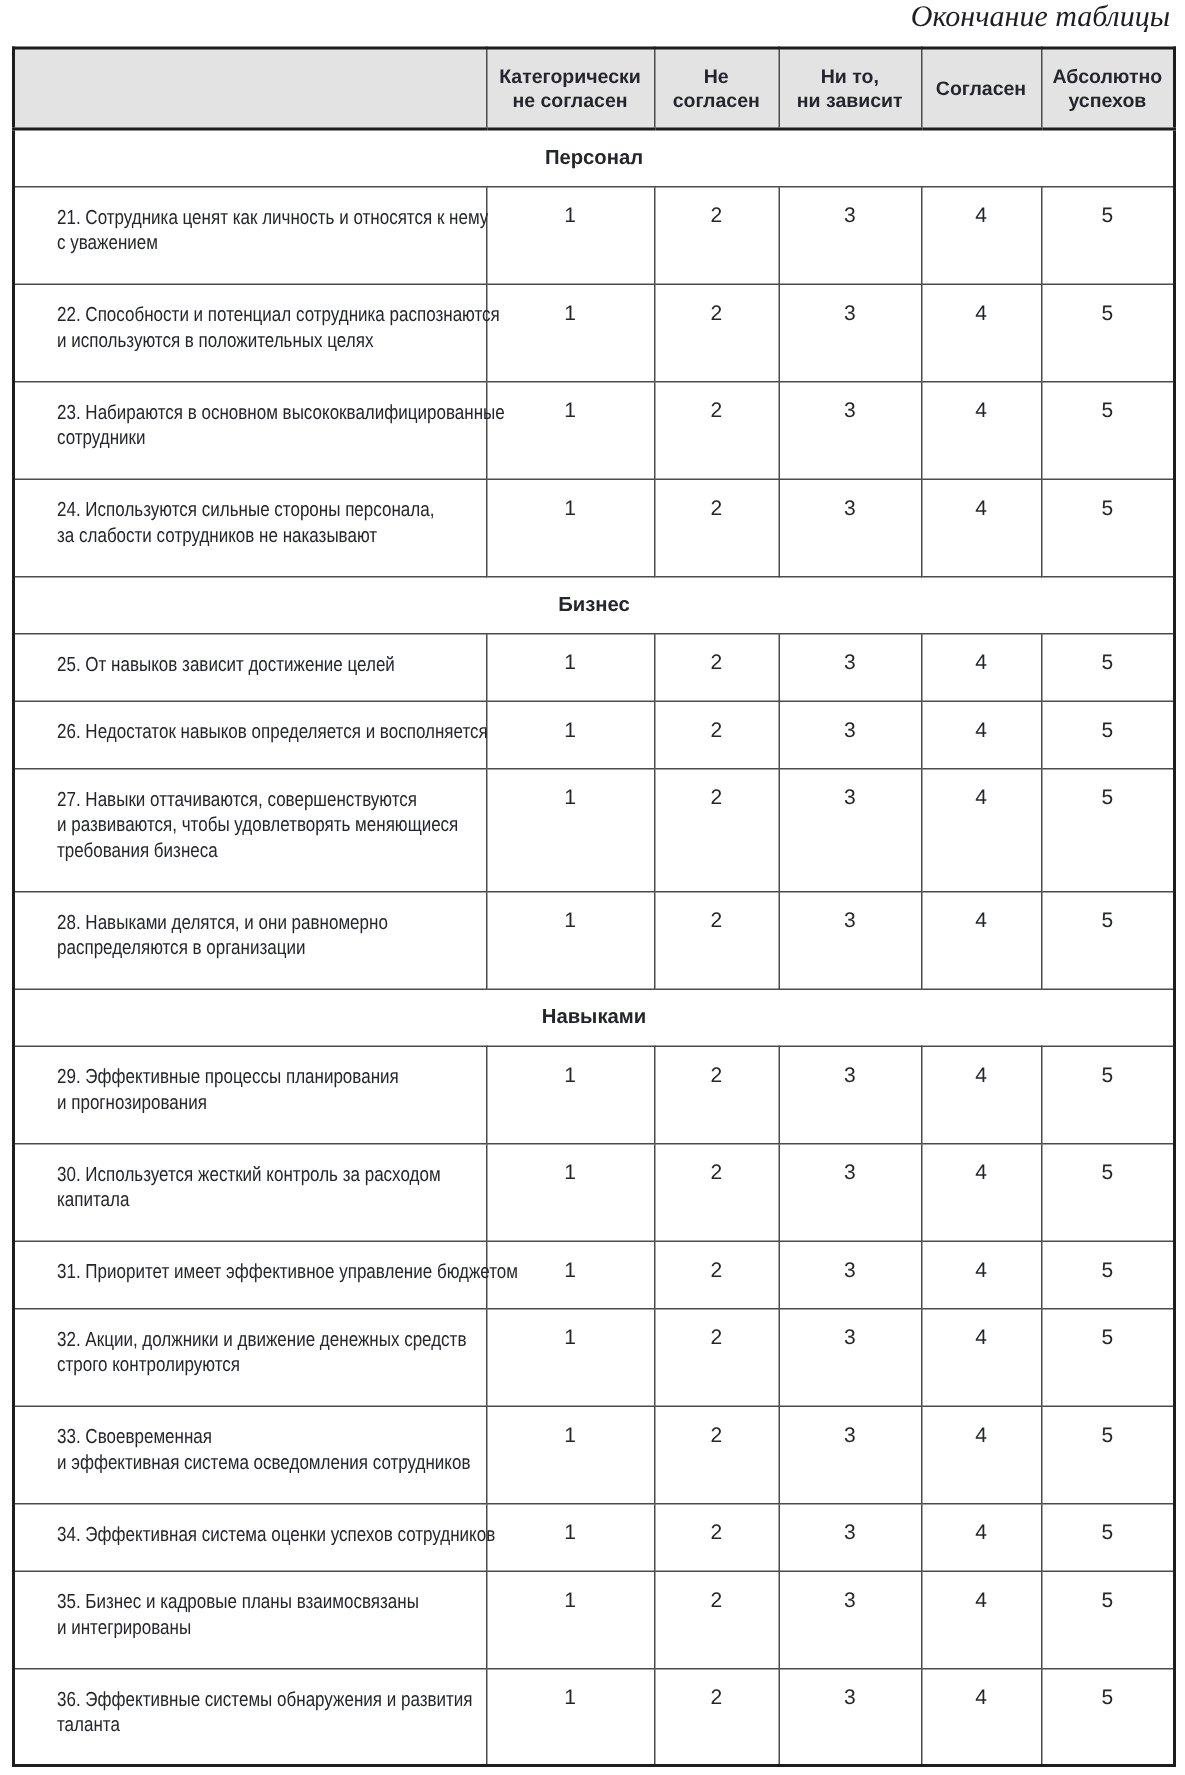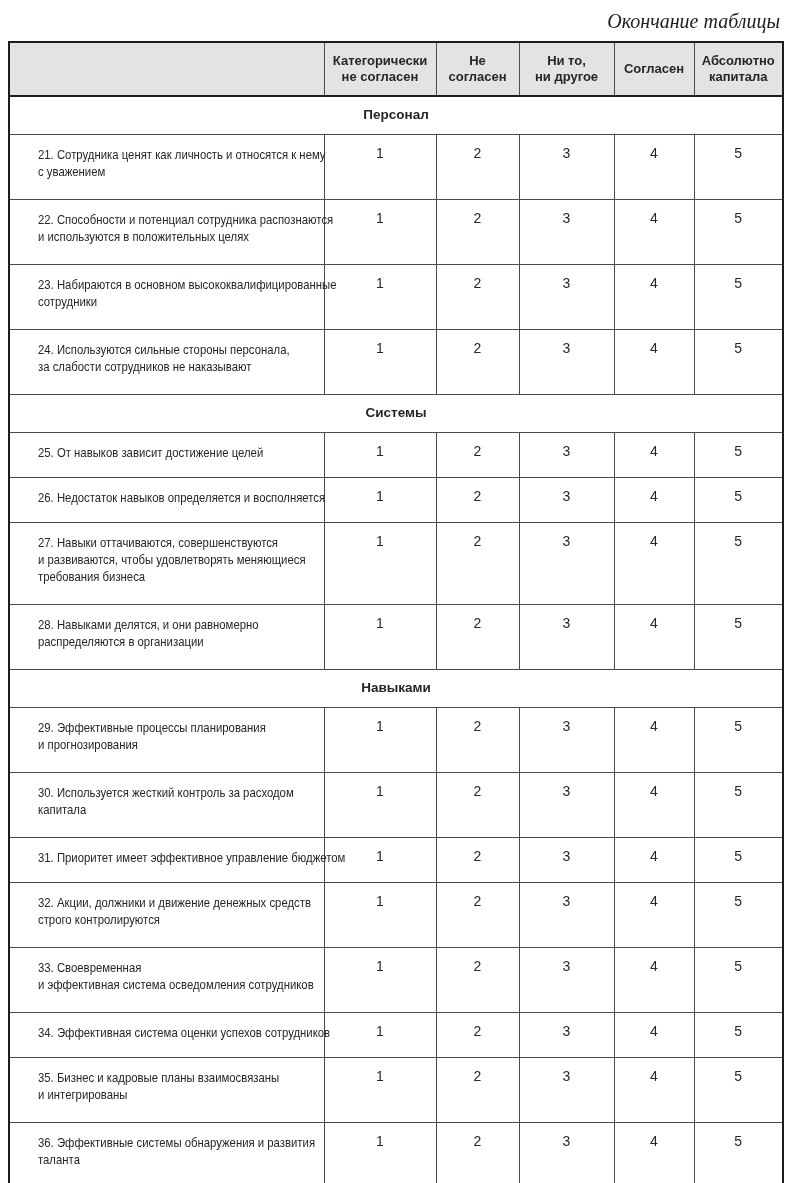--- a/index.html
+++ b/index.html
@@ -11,21 +11,21 @@
   }
   * { margin: 0; padding: 0; box-sizing: border-box; }
   body {
     width: 790px; height: 1183px;
     background: var(--page-bg);
     font-family: "Liberation Sans", "DejaVu Sans", sans-serif;
     color: var(--text);
   }
   .page { width: 790px; height: 1183px; overflow: hidden; }
   .caption {
-    margin: 10px 10px 8px 0;
+    margin: 0 10px 8px 0;
     text-align: right;
     font-family: "Liberation Serif", "DejaVu Serif", serif;
     font-style: italic;
     font-size: 20px;
     color: #1e1e22;
   }
   table.survey {
     margin-left: 8px;
     width: 774px;
     border-collapse: collapse;
@@ -94,24 +94,24 @@
         <col class="c4">
         <col class="c5">
     </colgroup>
     <thead>
       <tr>
         <th></th>
         <th>Категорически
 не согласен</th>
         <th>Не согласен</th>
         <th>Ни то,
-ни другое</th>
+ни зависит</th>
         <th>Согласен</th>
         <th>Абсолютно
-капитала</th>
+успехов</th>
       </tr>
     </thead>
     <tbody id="table-body">
         <tr class="section-row">
           <td colspan="6">Персонал</td>
         </tr>
         <tr class="data-row lines-2">
           <td class="stmt-cell">
             <div class="stmt-text">21. Сотрудника ценят как личность и относятся к нему
 с уважением</div>
@@ -149,21 +149,21 @@
             <div class="stmt-text">24. Используются сильные стороны персонала,
 за слабости сотрудников не наказывают</div>
           </td>
           <td class="num-cell">1</td>
           <td class="num-cell">2</td>
           <td class="num-cell">3</td>
           <td class="num-cell">4</td>
           <td class="num-cell">5</td>
         </tr>
         <tr class="section-row">
-          <td colspan="6">Системы</td>
+          <td colspan="6">Бизнес</td>
         </tr>
         <tr class="data-row lines-1">
           <td class="stmt-cell">
             <div class="stmt-text">25. От навыков зависит достижение целей</div>
           </td>
           <td class="num-cell">1</td>
           <td class="num-cell">2</td>
           <td class="num-cell">3</td>
           <td class="num-cell">4</td>
           <td class="num-cell">5</td>

